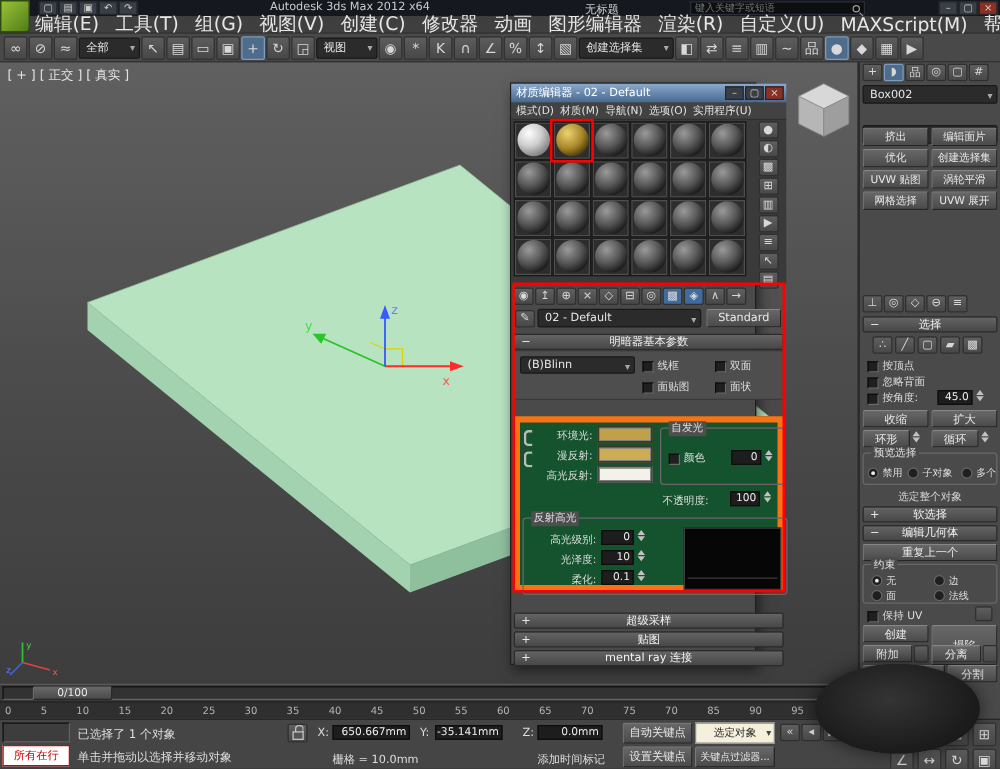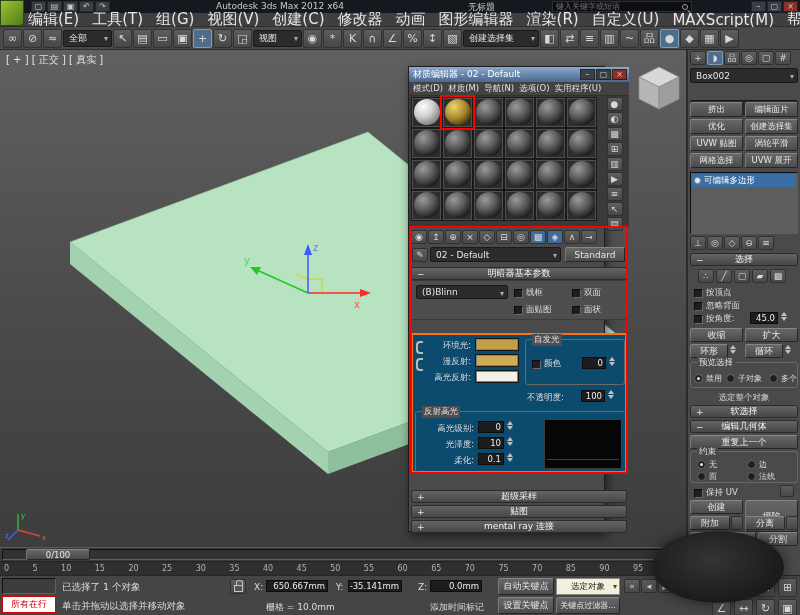--- a/index.html
+++ b/index.html
@@ -256,21 +256,21 @@
       <span class="a f" style="left:102px;top:23px">
           <span class="cb"></span>
           <span class="lbl">面贴图</span>
         </span>
       <span class="a f" style="left:160px;top:23px">
           <span class="cb"></span>
           <span class="lbl">面状</span>
         </span>
     </div>
 
-    <div class="a" style="left:2px;top:266px;width:216px;height:140px;background:#0c4a6e;border:2px solid #f97316">
+    <div class="a" style="left:2px;top:266px;width:216px;height:140px;background:#14532d;border:5px solid #f97316">
       <span class="clk" style="left:3px;top:6px"></span>
       <span class="clk" style="left:3px;top:23px"></span>
       <span class="rl" style="left:4px;top:5px;width:54px">环境光:</span>
       <span class="rl" style="left:4px;top:21px;width:54px">漫反射:</span>
       <span class="rl" style="left:4px;top:37px;width:54px">高光反射:</span>
       <span class="sw sw-amb" style="left:62px;top:3px"></span>
       <span class="sw sw-dif" style="left:62px;top:19px"></span>
       <span class="sw sw-spec" style="left:62px;top:35px"></span>
       <div class="grp" style="left:112px;top:4px;width:100px;height:46px">
         <span class="leg" style="background:#4e4e4e">自发光</span>
@@ -337,26 +337,20 @@
     <div class="modgrid a" style="left:2px;top:52px">
         <span class="btn">挤出</span>
         <span class="btn">编辑面片</span>
         <span class="btn">优化</span>
         <span class="btn">创建选择集</span>
         <span class="btn">UVW 贴图</span>
         <span class="btn">涡轮平滑</span>
         <span class="btn">网格选择</span>
         <span class="btn">UVW 展开</span>
       </div>
-    <div class="a sunk" style="left:2px;top:122px;width:108px;height:62px;background:#5d5d5d">
-      <div class="a f" style="left:1px;top:1px;width:104px;height:13px;background:#3a6ea5;padding-left:2px">
-        <span style="width:7px;height:7px;border-radius:50%;background:#e8e8e8;border:1px solid #888;flex:none"></span>
-        <span class="tx" style="font-size:8.5px;color:#fff;margin-left:3px">可编辑多边形</span>
-      </div>
-    </div>
     <div class="a f" style="left:2px;top:186px;gap:1px">
         <span class="mi">⊥</span>
         <span class="mi">◎</span>
         <span class="mi">◇</span>
         <span class="mi">⊖</span>
         <span class="mi">≡</span>
       </div>
 
     <div class="roll" style="left:2px;top:203px;width:108px;height:13px">选择</div>
     <div class="a f" style="left:10px;top:219px;gap:2px">

